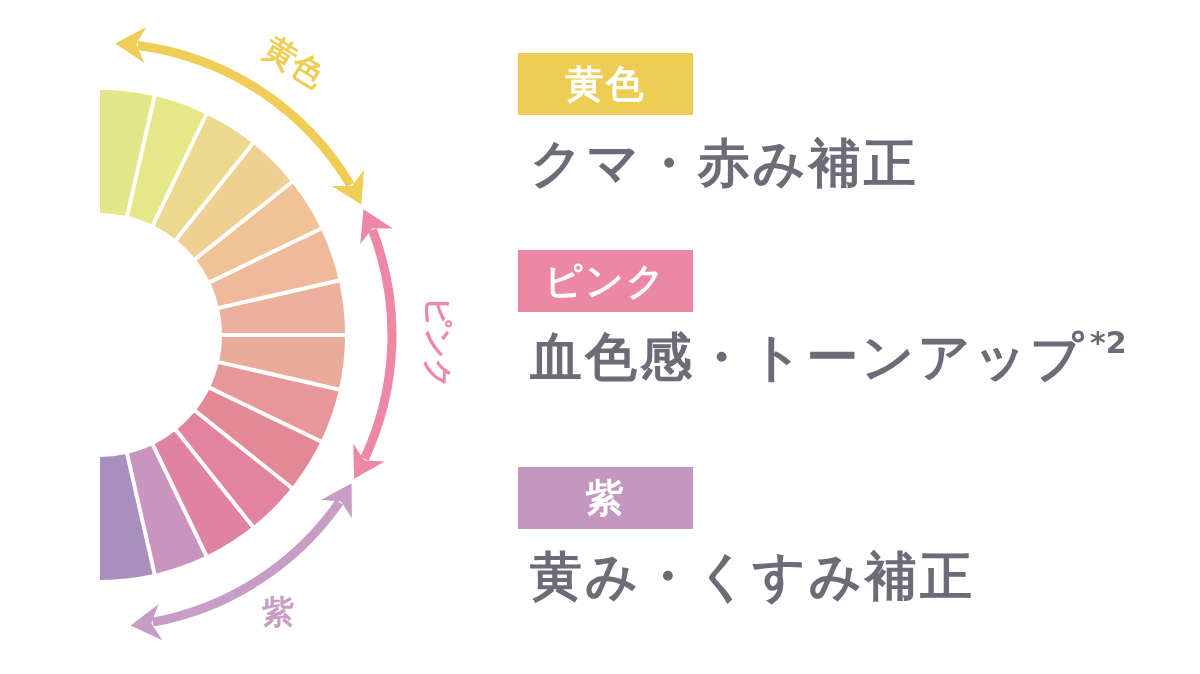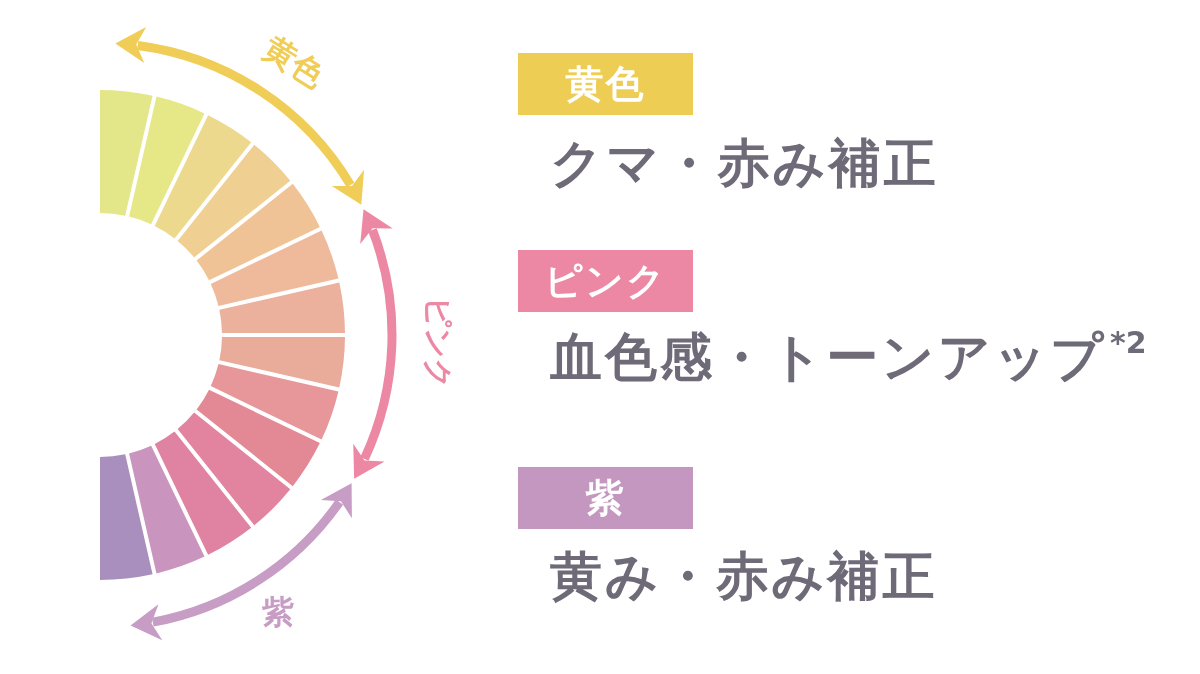--- a/index.html
+++ b/index.html
@@ -28,21 +28,21 @@
       height: 62px;
       color: #ffffff;
       font-weight: bold;
       font-size: 38px;
       line-height: 62px;
       text-align: center;
       letter-spacing: 2px;
     }
     .desc {
       position: absolute;
-      left: 550px;
+      left: 530px;
       color: #6e6a78;
       font-weight: bold;
       font-size: 52px;
       line-height: 62px;
       letter-spacing: 3px;
       white-space: nowrap;
     }
     .desc sup {
       font-size: 30px;
       vertical-align: top;
@@ -102,14 +102,14 @@
   <span>クマ・赤み補正</span>
 </div>
 
 <div class="tag" style="top:250px; background:#ec88a4;">ピンク</div>
 <div class="desc" style="top:326px;">
   <span>血色感・トーンアップ</span><sup>*2</sup>
 </div>
 
 <div class="tag" style="top:467px; background:#c497c0;">紫</div>
 <div class="desc" style="top:545px;">
-  <span>黄み・赤み補正</span>
+  <span>黄み・くすみ補正</span>
 </div>
 
 </body></html>

